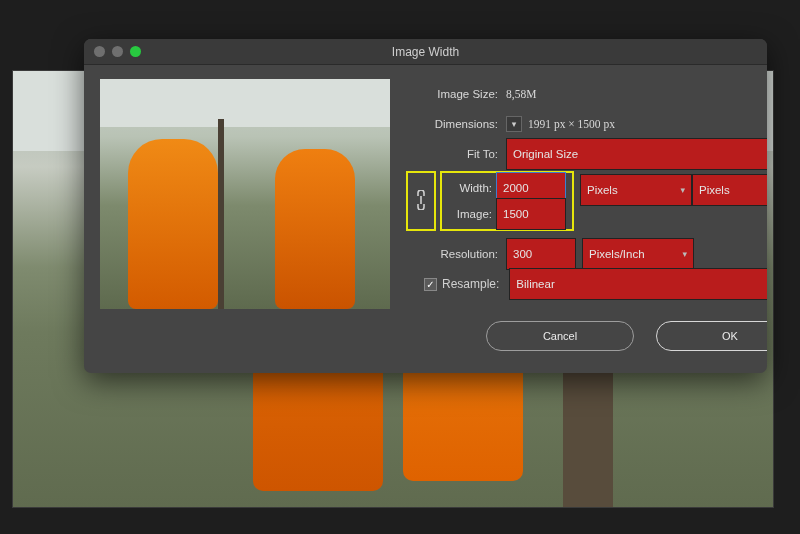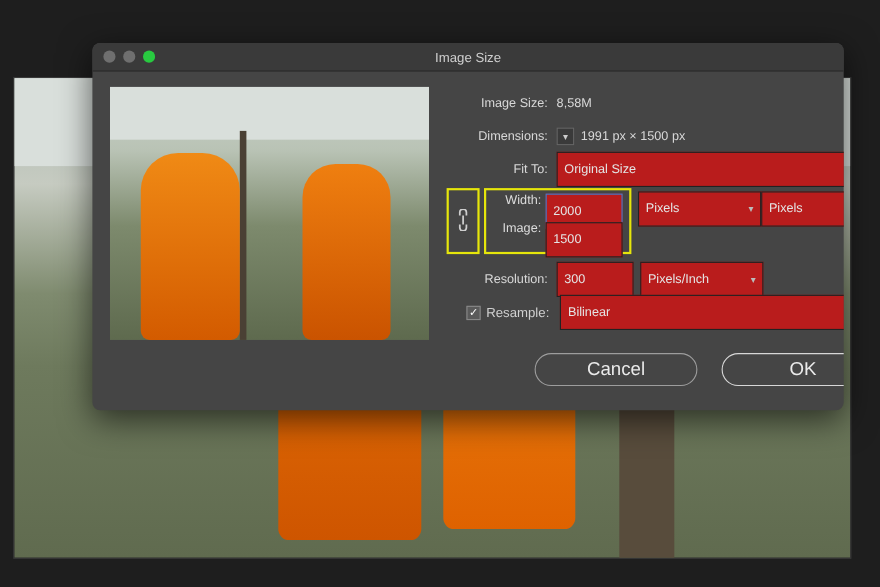--- a/index.html
+++ b/index.html
@@ -104,21 +104,21 @@
   .row {
     display:flex;
     align-items:center;
     height:26px;
     margin-bottom:4px;
   }
   .row .lbl {
     width:92px; text-align:right; margin-right:8px; color:#d8d8d8;
     font-size:11.5px;
   }
-  .row .val { color:#d8d8d8; font-size:11.5px; }
+  .row .val { color:#d8d8d8; font-size:11.5px;font-family:Liberation Serif, serif; }
 
   .info-icon {
     display:inline-flex; width:16px; height:16px; border:1px solid #666;
     background:#3a3a3a; margin-right:6px; align-items:center; justify-content:center;
     font-size:9px; color:#ccc;
   }
 
   .select, .input {
     height:32px; background:#b91c1c; border:1px solid #222; color:#e4e4e4;
     font-size:11.5px; padding:0 6px; outline:none;
@@ -142,39 +142,39 @@
     margin-right:0;
   }
   .link-icon {
     color:#d0d0d0; font-size:14px;
   }
   .dims-fields {
     border:2px solid #e6e60b; height:60px;
     padding:3px 6px 3px 6px; margin-left:4px;
     display:flex; flex-direction:column; justify-content:space-between;
   }
-  .dim-row { display:flex; align-items:flex-start; height:24px; }
+  .dim-row { display:flex; align-items:center; height:24px; }
   .dim-row .dlbl { width:44px; text-align:right; margin-right:4px; font-size:11.5px; color:#dcdcdc;}
   .dim-row .input { width:70px; }
   .unit-col { display:flex; flex-direction:row; justify-content:space-between; height:60px; padding:3px 0 3px 6px;}
 
   .unit-select { width:112px; }
 
   .checkbox {
     width:13px; height:13px; border:1px solid #888; background:#5a5a5a;
     display:inline-flex; align-items:center; justify-content:center;
     margin-right:5px; font-size:10px; color:#fff;
   }
 
   .buttons {
     display:flex; gap:22px; margin-top:24px; justify-content:flex-end;
   }
   .btn {
     width:148px; height:30px; border:1px solid #9d9d9d; border-radius:16px;
-    background:transparent; color:#eaeaea; font-size:17px;
+    background:transparent; color:#eaeaea; font-size:11px;
     display:flex; align-items:center; justify-content:center;
     cursor:pointer;
   }
   .btn.primary { border:1.5px solid #d7d7d7; }
 </style>
 </head>
 <body>
 
 <div class="bg-photo">
   <div class="photo-sky"></div>
@@ -184,21 +184,21 @@
 </div>
 
 <div class="dialog">
 
   <div class="titlebar">
     <div class="traffic-lights">
       <div class="tl red"></div>
       <div class="tl yellow"></div>
       <div class="tl green"></div>
     </div>
-    <div class="title">Image Size</div>
+    <div class="title">Image Width</div>
   </div>
 
   <div class="dialog-body">
 
     <div class="preview">
       <div class="sky"></div>
       <div class="tree"></div>
       <div class="m1"></div>
       <div class="m2"></div>
     </div>

